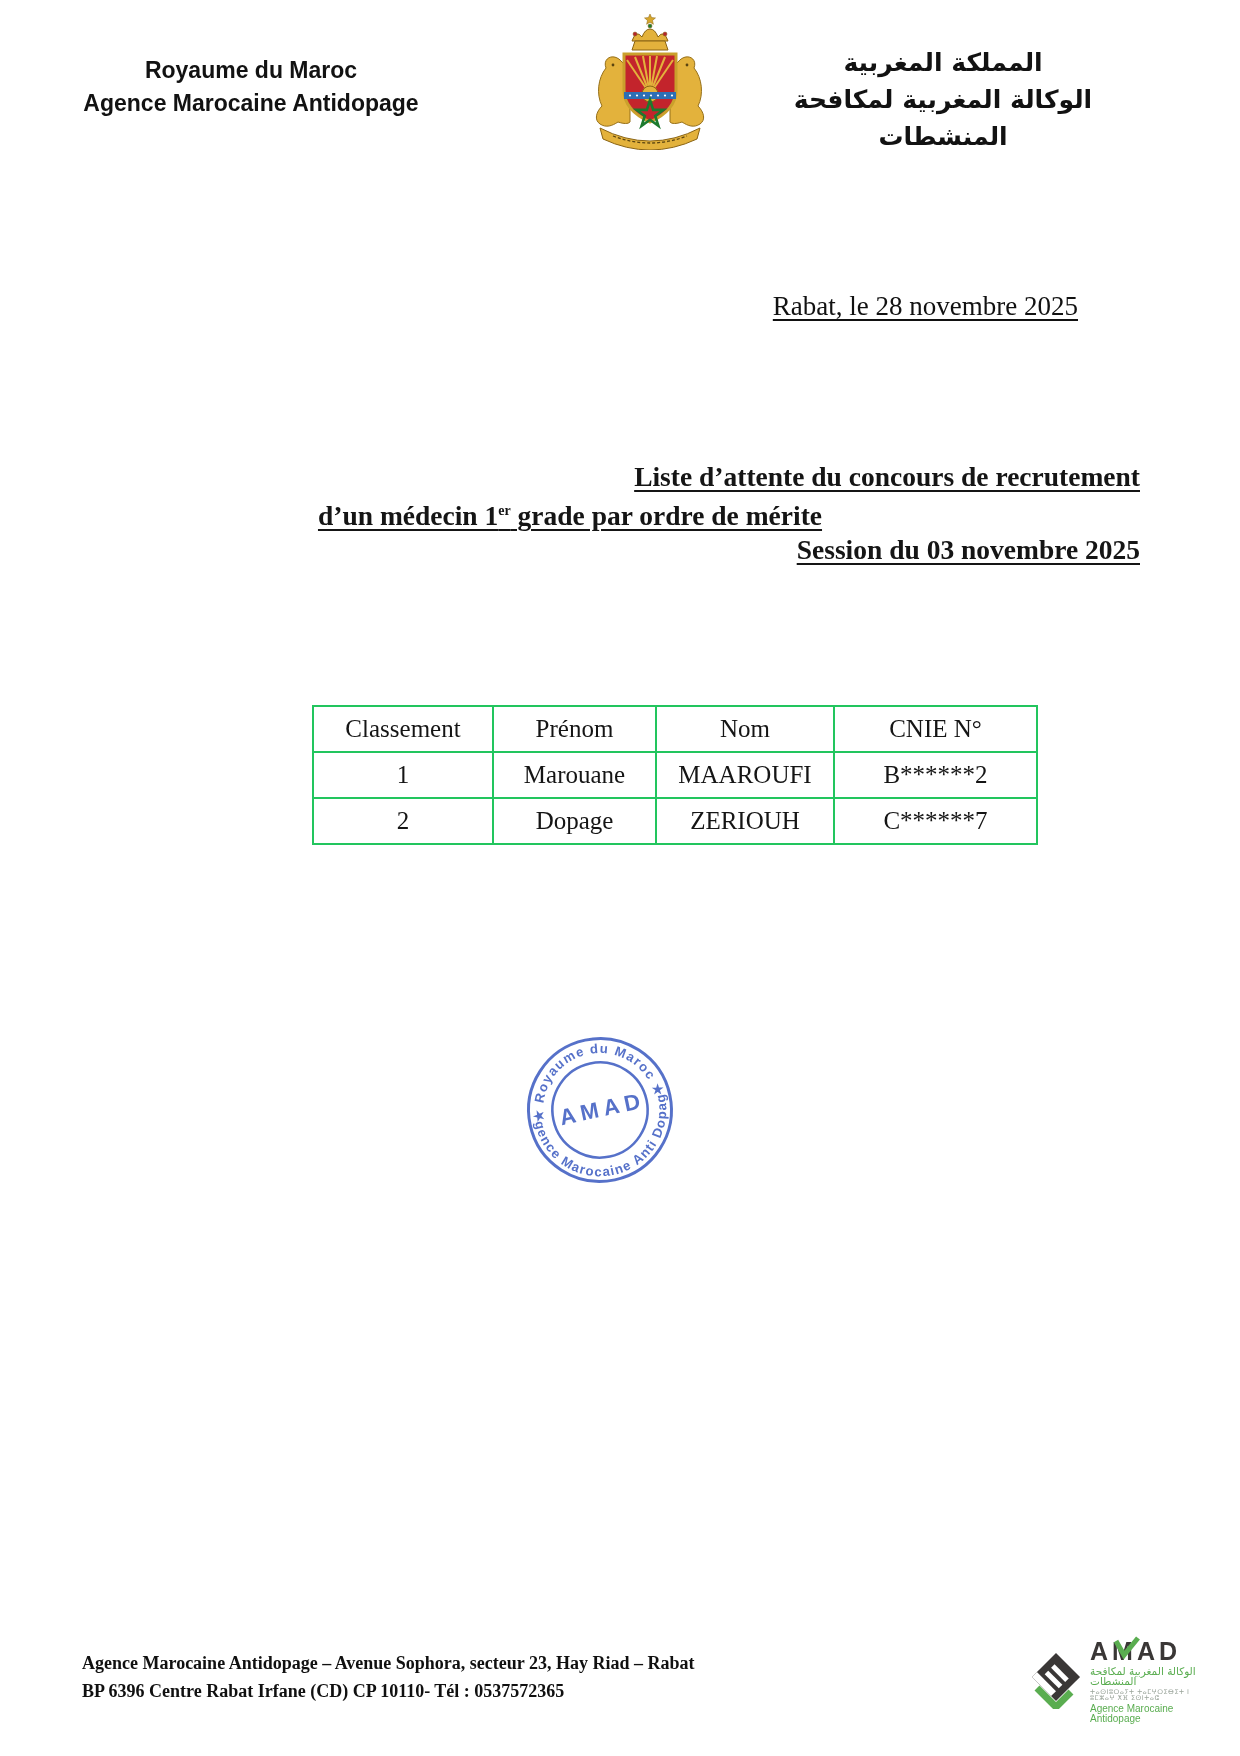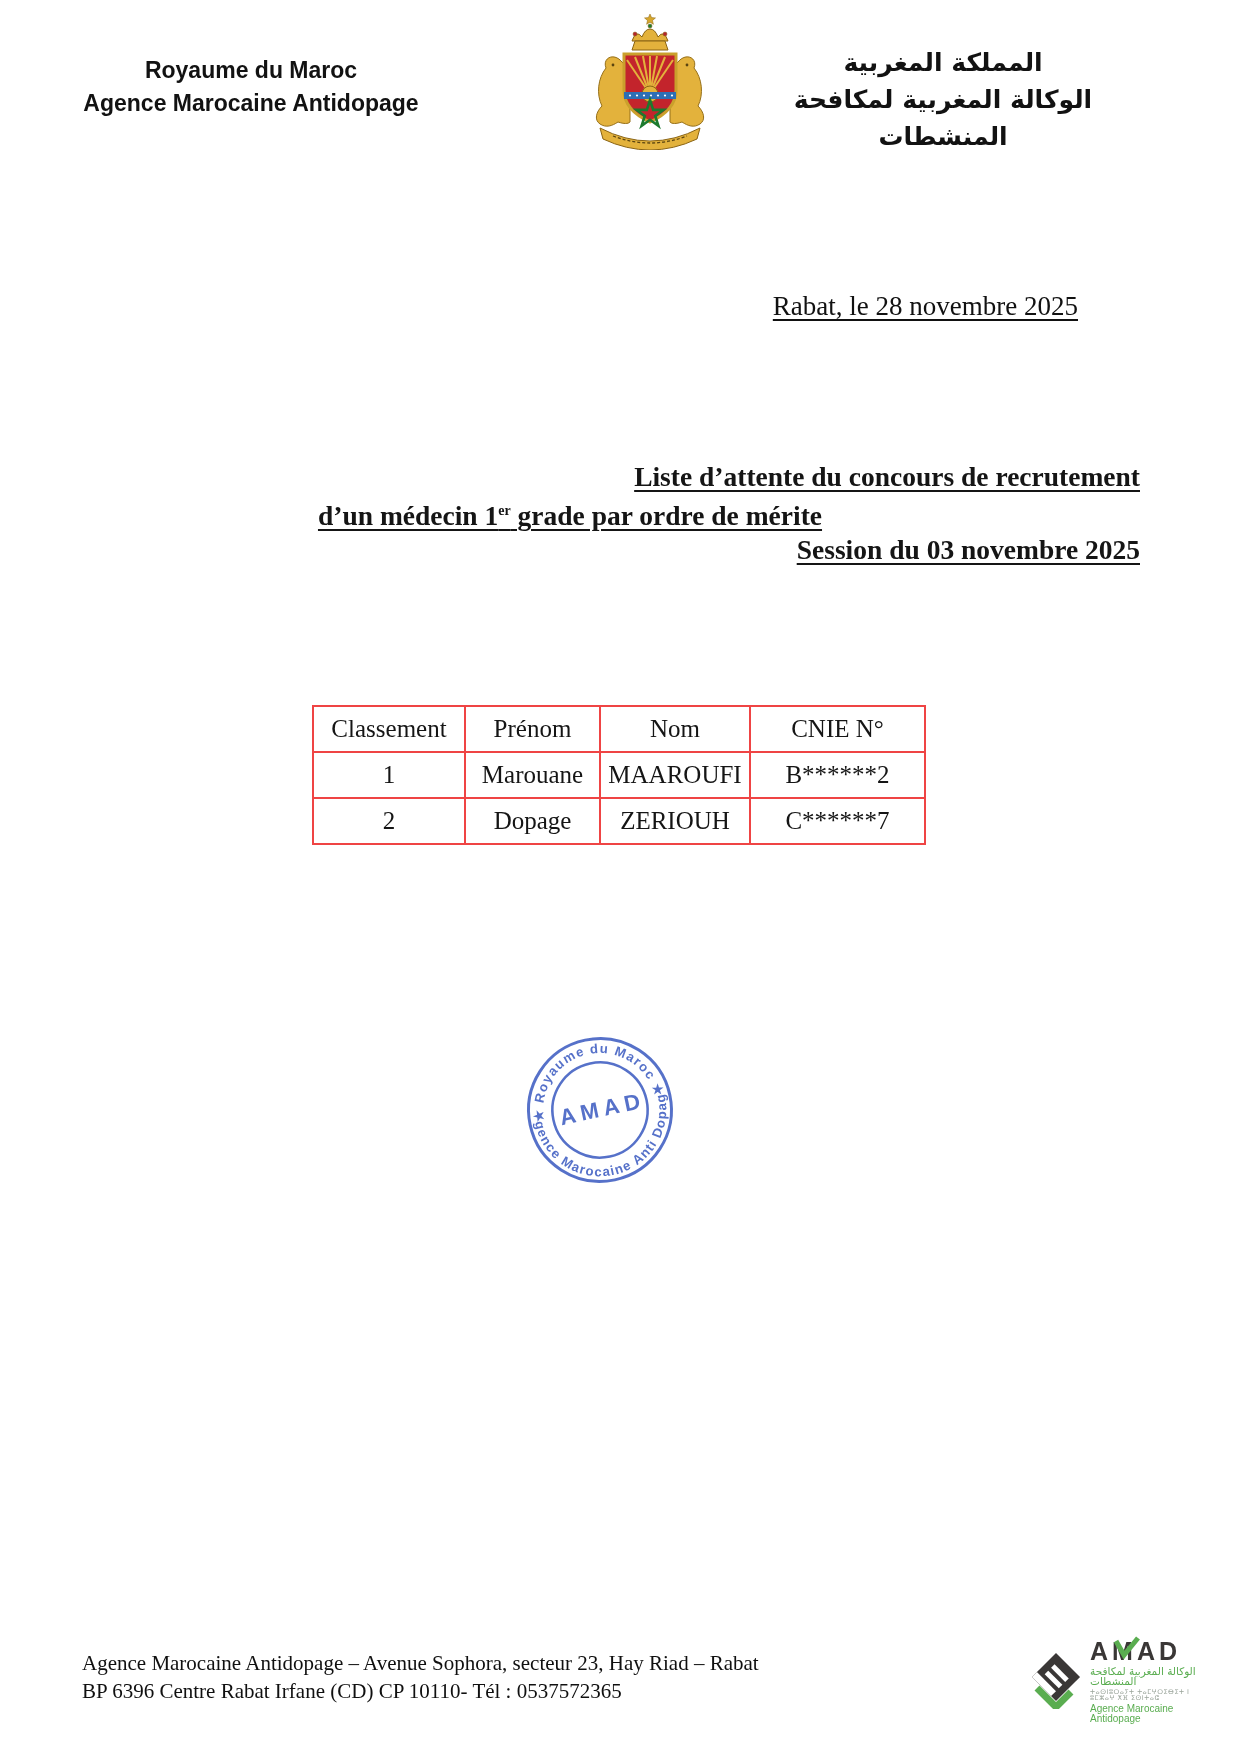--- a/index.html
+++ b/index.html
@@ -41,35 +41,35 @@
   }
   .doc-title .tline{text-decoration:underline;text-underline-offset:4px;text-decoration-thickness:2px;text-align:right;}
   .doc-title sup{font-size:14px;}
   
   .wait-table{
     position:absolute;left:312px;top:705px;
     border-collapse:collapse;
     font-size:25px;color:#151515;
   }
   .wait-table th,.wait-table td{
-    border:2px solid #ef4444;
+    border:2px solid #22c55e;
     text-align:center;vertical-align:middle;
-    height:44px;padding:0 2px;
+    height:44px;padding:0 16px;
     font-weight:normal;
   }
   .col-classement{width:146px;}
   .col-prenom{width:129px;}
   .col-nom{width:144px;}
   .col-cnie{width:169px;}
   
   .stamp{position:absolute;left:515px;top:1025px;width:170px;height:170px;}
   
   .footer-address{
     position:absolute;left:82px;top:1650px;
-    font-size:21px;line-height:27.5px;color:#101010;
+    font-size:18px;line-height:27.5px;color:#101010;font-weight:bold;
   }
   .amad-logo{
     position:absolute;left:1030px;top:1650px;width:175px;height:62px;
     display:flex;align-items:center;gap:6px;
     font-family:"Liberation Sans", sans-serif;
   }
   .amad-logo .logo-text{position:relative;display:flex;flex-direction:column;line-height:1;}
   .logo-wordmark{
     position:relative;
     font-size:25px;font-weight:bold;letter-spacing:4px;color:#3a3736;

